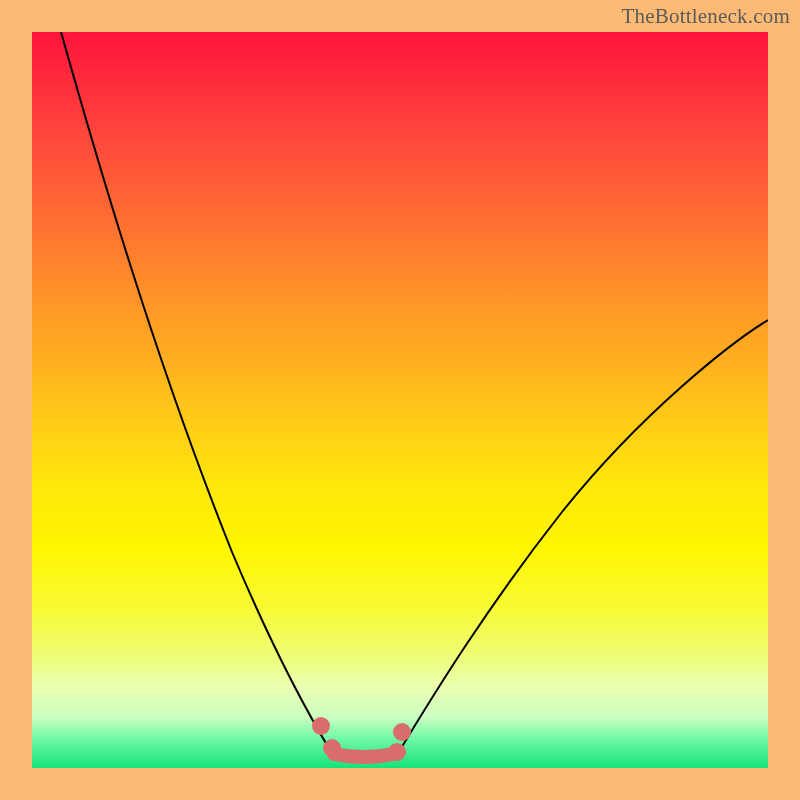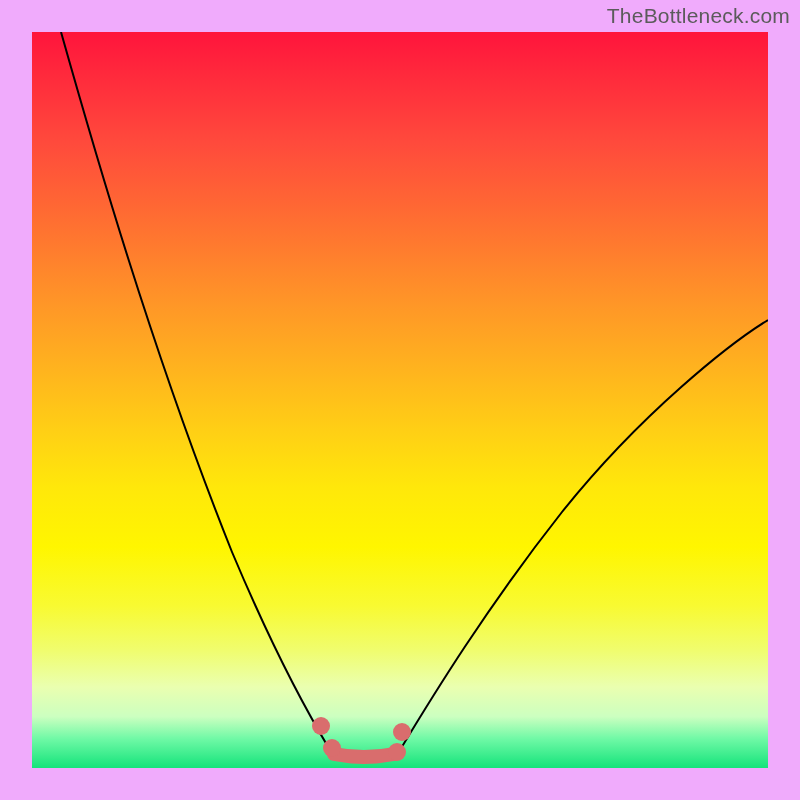--- a/index.html
+++ b/index.html
@@ -10,21 +10,22 @@
     position: relative;
     font-family: Arial, sans-serif;
     overflow: hidden;
   }
   .outer {
     position: absolute;
     top: 0;
     left: 0;
     width: 800px;
     height: 800px;
-    background: #f0abfc;
+    background: #fdba74;
+    font-family: Liberation Serif, serif;
   }
   .watermark {
     position: absolute;
     top: 4px;
     right: 10px;
     color: #5b5b5b;
     font-size: 21px;
     font-weight: 400;
     letter-spacing: 0.2px;
     z-index: 100;

